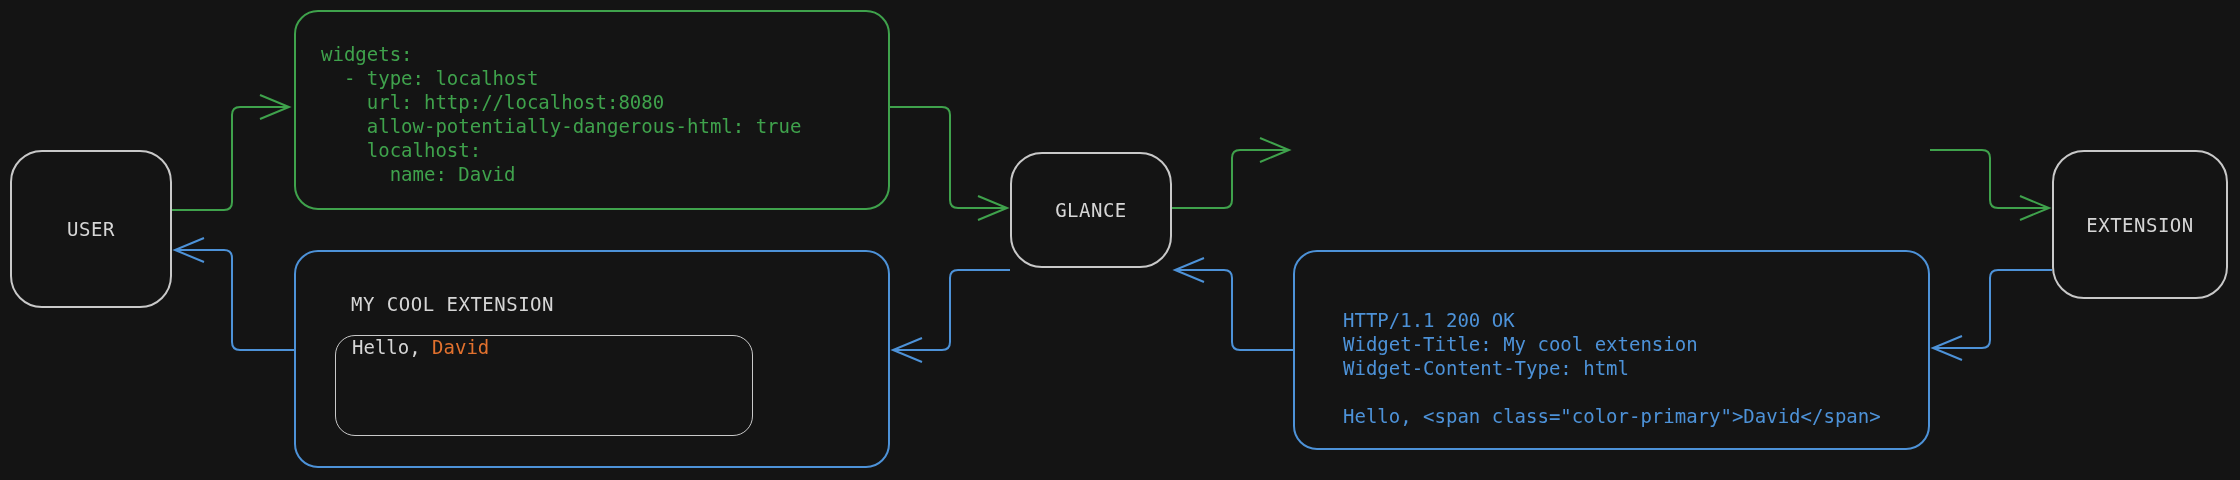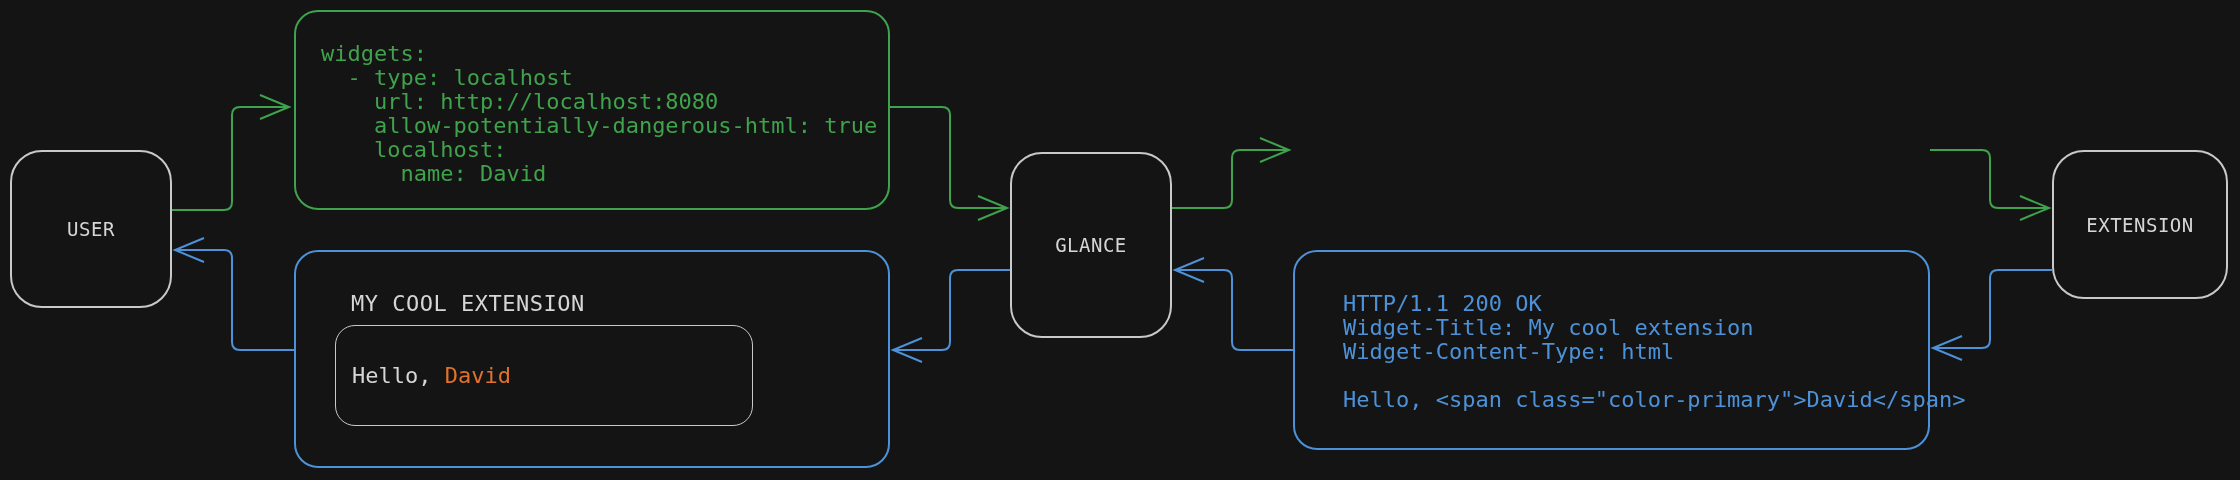--- a/index.html
+++ b/index.html
@@ -28,47 +28,47 @@
     position:absolute;
     border:2px solid var(--node-border);
     border-radius:32px;
     display:flex;align-items:center;justify-content:center;
     color:var(--text);
     font-size:19px;
     letter-spacing:0.5px;
     box-sizing:border-box;
   }
   #node-user{left:10px;top:150px;width:162px;height:158px;}
-  #node-glance{left:1010px;top:152px;width:162px;height:186px;}
+  #node-glance{left:1010px;top:152px;width:162px;height:116px;}
   #node-extension{left:2052px;top:150px;width:176px;height:149px;}
 
   .block{
     position:absolute;
     border-radius:24px;
     box-sizing:border-box;
-    font-size:22px;
+    font-size:19px;
   }
   .block-green{border:2px solid var(--green);color:var(--green);}
   .block-blue{border:2px solid var(--blue);color:var(--blue);}
 
   #block-config{left:294px;top:10px;width:596px;height:200px;padding:30px 24px 0 25px;}
   #block-request{left:1293px;top:90px;width:637px;height:119px;display:flex;align-items:center;padding-left:48px;}
-  #block-response{left:1293px;top:250px;width:637px;height:200px;padding:40px 24px 0 48px;}
+  #block-response{left:1293px;top:250px;width:637px;height:200px;padding:56px 24px 0 48px;}
   #block-widget{left:294px;top:250px;width:596px;height:218px;color:var(--text);}
 
   .code-line{white-space:pre;line-height:24px;min-height:24px;}
 
   .widget-title{
     position:absolute;left:55px;top:40px;
     line-height:24px;color:var(--text);letter-spacing:0.5px;white-space:pre;
   }
   .widget-inner{
-    position:absolute;left:39px;top:73px;width:418px;height:101px;
+    position:absolute;left:39px;top:83px;width:418px;height:101px;
     border:1.5px solid var(--inner-border);border-radius:20px;
-    display:flex;align-items:center;
+    display:flex;
     padding-left:16px;box-sizing:border-box;
   }
   .greeting{white-space:pre;color:var(--text);}
   .greeting .name{color:var(--orange);}
 </style>
 </head>
 <body>
 
 <div class="canvas">
 

